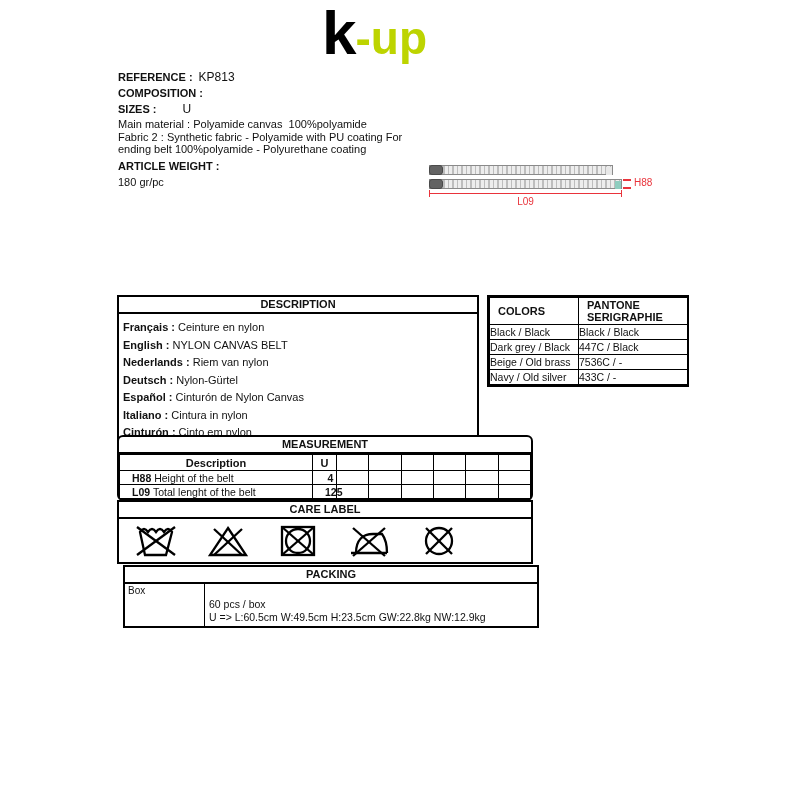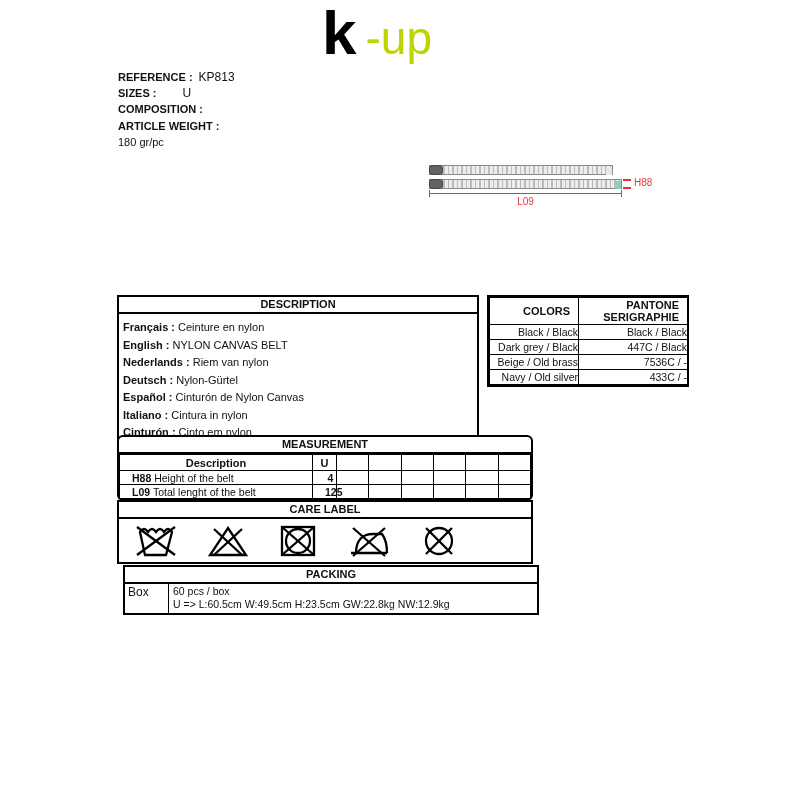--- a/index.html
+++ b/index.html
@@ -3,21 +3,21 @@
 <meta charset="utf-8">
 <style>
   * { margin:0; padding:0; box-sizing:border-box; }
   html,body { background:#fff; }
   body { font-family:"Liberation Sans","DejaVu Sans",sans-serif; color:#111; }
   .page { position:relative; width:800px; height:800px; background:#fff; overflow:hidden; }
 
   
   .logo { position:absolute; left:322px; top:2px; display:flex; align-items:baseline; }
   .logo-k { font-weight:bold; font-size:62px; line-height:62px; color:#000; letter-spacing:-2px; }
-  .logo-up { font-weight:normal; font-size:46px; line-height:46px; color:var(--green); letter-spacing:0px; margin-left:11px; }
+  .logo-up { font-weight:bold; font-size:46px; line-height:46px; color:var(--green); letter-spacing:0px; margin-left:1px; }
 
   
   .hdr { position:absolute; left:118px; top:70px; width:300px; font-size:11px; line-height:14px; }
   .hdr .b { font-weight:bold; }
   .hdr-line { margin-bottom:2px; }
   .hdr-line .val { font-size:12px; margin-left:6px; }
   .hdr-line .val-size { font-size:12px; margin-left:26px; }
   .comp-line { font-size:11px; line-height:12.5px; white-space:pre; }
   .mt4 { margin-top:3px; }
 
@@ -48,21 +48,21 @@
 
   
   .sec-description { left:117px; top:295px; width:362px; }
   .desc-body { padding:5px 4px 6px 4px; }
   .desc-row { font-size:11px; line-height:17.5px; white-space:nowrap; }
   .desc-row .b { font-weight:bold; }
 
   
   .sec-colors { left:487px; top:295px; width:202px; }
   .colors-table { border-collapse:collapse; width:100%; table-layout:fixed; }
-  .colors-table th, .colors-table td { border:1px solid #000; text-align:right; }
+  .colors-table th, .colors-table td { border:1px solid #000; text-align:left; }
   .colors-table th { font-size:11px; font-weight:bold; line-height:12px; padding:1px 8px; height:26px; }
   .colors-table td { font-size:10.5px; height:15px; }
 
   
   .sec-measurement { left:117px; top:435px; width:416px;border-radius:6px; }
   .meas-table { border-collapse:collapse; width:100%; table-layout:fixed; }
   .meas-table th, .meas-table td { border:1px solid #000; }
   .meas-table th { font-size:11px; font-weight:bold; text-align:center; height:16px; }
   .meas-table td { font-size:10.5px; height:14px;padding-left:12px; }
   .meas-desc { padding-left:3px; }
@@ -73,41 +73,46 @@
   .sec-care { left:117px; top:500px; width:416px; }
   .care-body { height:43px; display:flex; align-items:center; padding:2px 70px 2px 16px;
                justify-content:space-between; }
   .care-icon { display:block; }
   .care-icon path, .care-icon line, .care-icon circle, .care-icon rect, .care-icon polygon
     { fill:none; stroke:#000; stroke-width:2.3; }
 
   
   .sec-packing { left:123px; top:565px; width:416px; }
   .pack-body { display:flex; align-items:stretch; }
-  .pack-box-cell { width:44px; border-right:1px solid #000; font-size:12px; padding:1px 0 1px 3px; }
-  .pack-content { flex:1; font-size:10.5px; line-height:13px; padding:1px 0 2px 4px; }
+  .pack-box-cell { width:80px; border-right:1px solid #000; font-size:10px; padding:1px 0 1px 3px; }
+  .pack-content { flex:1; font-size:10.5px; line-height:13px; padding:14px 0 2px 4px; }
 </style>
 </head>
 <body>
 
 <div class="page">
 
   <div class="logo">
     <span class="logo-k">k</span>
       <span class="logo-up">-up</span>
   </div>
 
   <div class="hdr">
     <div class="hdr-line">
       <span class="b">REFERENCE :</span><span class="val">KP813</span>
     </div>
+    <div class="hdr-line b">COMPOSITION :</div>
     <div class="hdr-line">
       <span class="b">SIZES :</span><span class="val-size">U</span>
     </div>
-    <div class="hdr-line b">COMPOSITION :</div>
+    <div id="composition-lines">
+        <div class="comp-line">Main material : Polyamide canvas  100%polyamide</div>
+        <div class="comp-line">Fabric 2 : Synthetic fabric - Polyamide with PU coating For</div>
+        <div class="comp-line">ending belt 100%polyamide - Polyurethane coating</div>
+      </div>
     <div class="hdr-line b mt4">ARTICLE WEIGHT :</div>
     <div class="hdr-line">180 gr/pc</div>
   </div>
 
   <div>
     <div class="belt belt1">
       <div class="tip tip-grey"></div>
     </div>
     <div class="buckle buckle1"></div>
     <div class="belt belt2">

